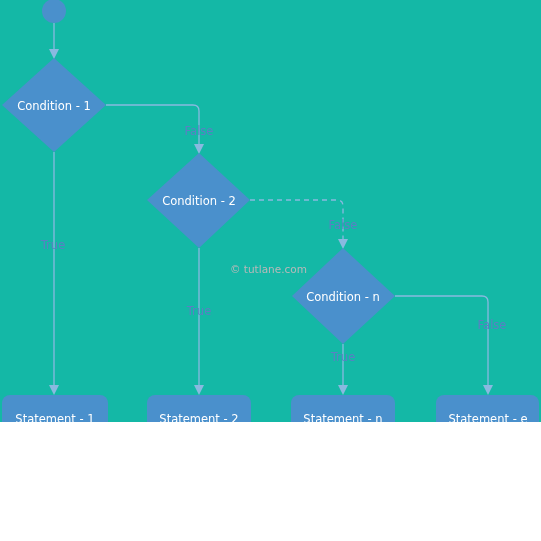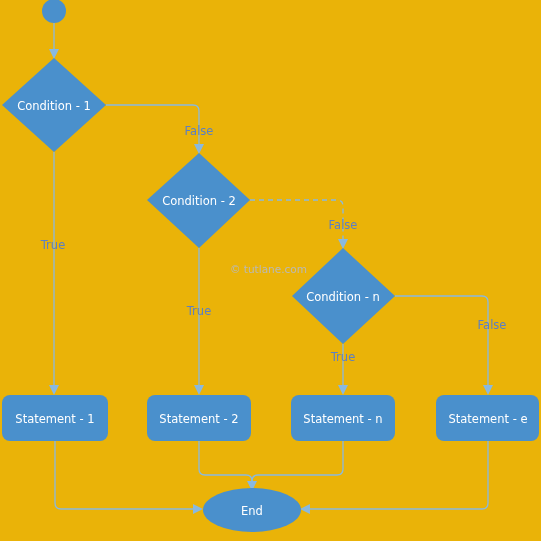--- a/index.html
+++ b/index.html
@@ -7,22 +7,22 @@
     margin: 0;
     padding: 0;
     background: #ffffff;
   }
   body {
     font-family: "DejaVu Sans", sans-serif;
   }
   #canvas-wrap {
     position: relative;
     width: 541px;
-    height: 541px;
-    background: #eab308;
+    height: 422px;
+    background: #14b8a6;
     overflow: hidden;
   }
   svg#flow {
     position: absolute;
     left: 0;
     top: 0;
     width: 541px;
     height: 541px;
   }
   .node-fill {

